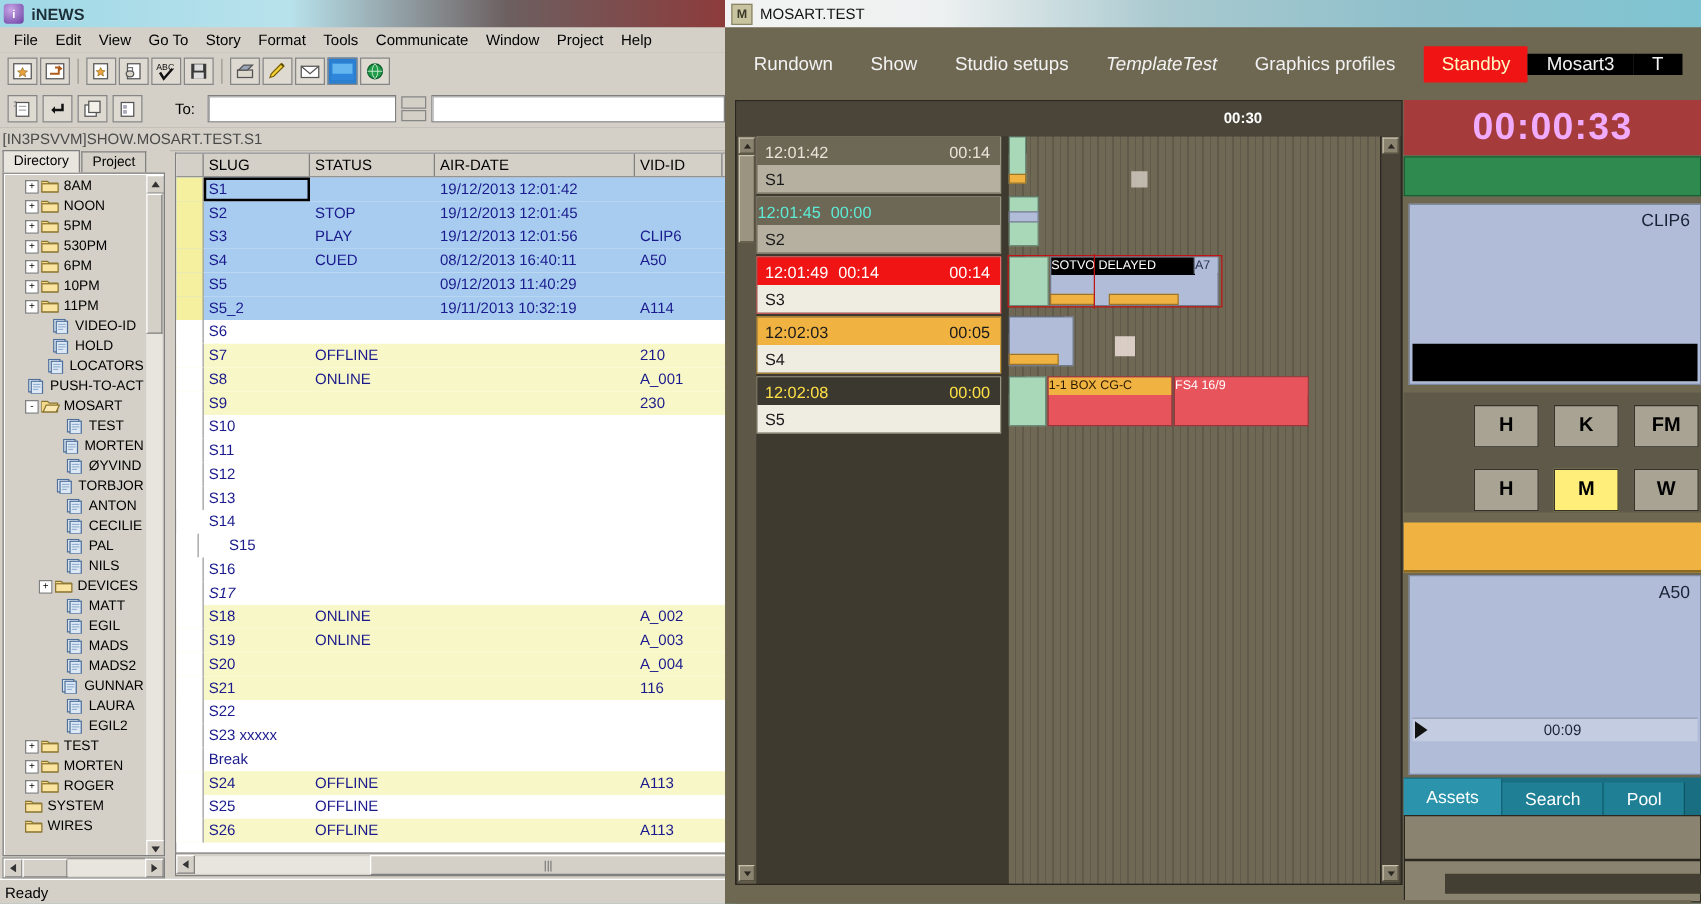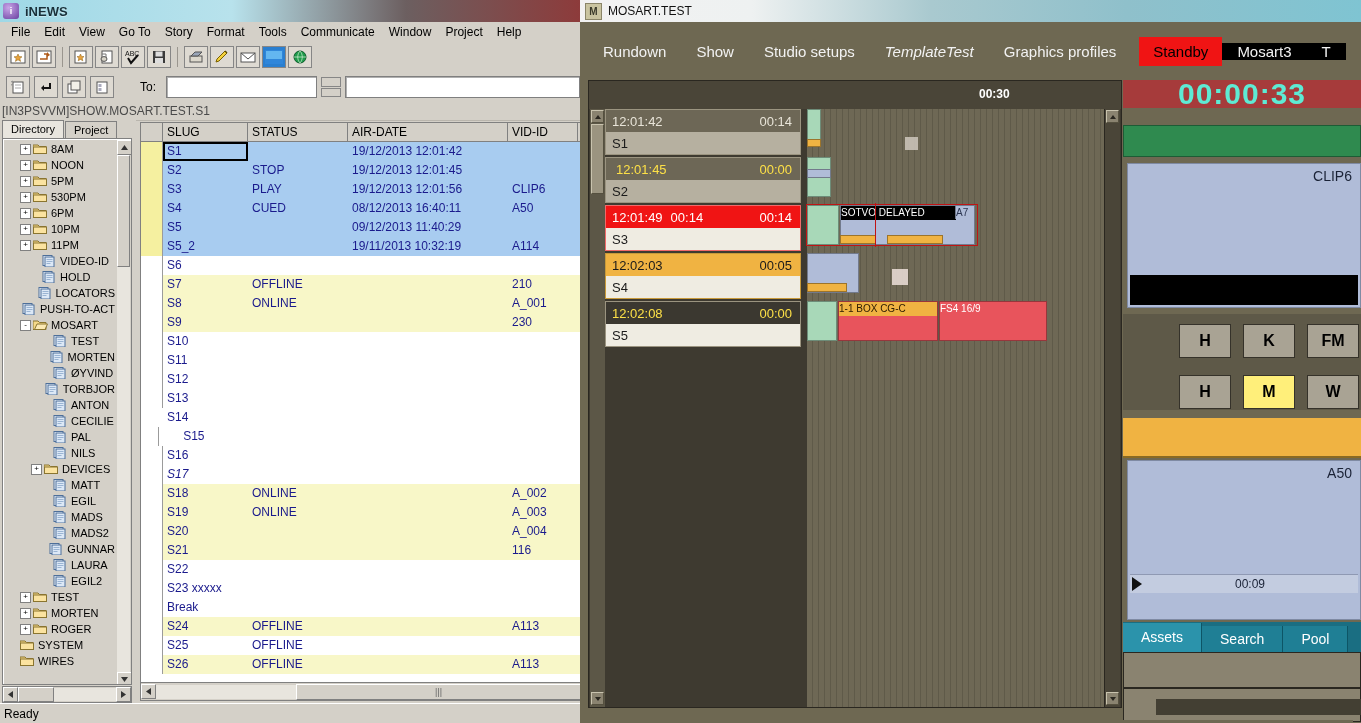--- a/index.html
+++ b/index.html
@@ -184,21 +184,21 @@
   }
   .mos-menu{
     position:absolute;left:8px;top:8px;width:773px;height:42px;
     display:flex;align-items:center;
   }
   .mos-menu .mm{
     color:#f2f2f2;font-size:15px;padding:0 15px;white-space:nowrap;
   }
   .mos-menu .mm.italic{font-style:italic;}
   .mos-menu .mm.standby{
-    background:#f01414;color:#000000;padding:6px 14px;margin-left:8px;
+    background:#f01414;color:#fef9c3;padding:6px 14px;margin-left:8px;
   }
   .mos-menu .mm.onblack{background:#000;}
 
   
   .tl-wrap{
     position:absolute;left:8px;top:58px;width:534px;height:628px;
     background:#3e3a30;border:1px solid #2a2720;box-sizing:border-box;
   }
   .tl-ruler{
     position:absolute;left:0;top:0;width:532px;height:28px;
@@ -239,22 +239,22 @@
   .el-label{
     font-size:10px;white-space:nowrap;overflow:hidden;line-height:14px;
     padding-left:0;
   }
 
   
   .rp{
     position:absolute;left:543px;top:58px;width:238px;height:628px;
   }
   .clock{
-    position:absolute;left:0;top:0;width:238px;height:28px;
-    background:#a63b3b;color:#5eead4;font-size:30px;font-weight:bold;
+    position:absolute;left:0;top:0;width:238px;height:44px;
+    background:#a63b3b;color:#f0abfc;font-size:30px;font-weight:bold;
     display:flex;align-items:center;justify-content:center;letter-spacing:1px;
   }
   .greenbar{
     position:absolute;left:0;top:45px;width:238px;height:32px;
     background:#2f8a4f;border:1px solid #1d5c35;box-sizing:border-box;
   }
   .preview{
     position:absolute;left:4px;width:234px;background:#b0bcd8;
     border:1px solid #7f8aa3;box-sizing:border-box;
   }
@@ -1072,21 +1072,21 @@
                 <div class="story-hdr" style="background: rgb(109, 103, 86); color: rgb(232, 228, 216); justify-content: space-between; padding: 0px 8px 0px 6px;">
                   <span style="display: flex; gap: 0px;">
                     <span>12:01:42</span>
                     <span style="margin-left: 8px;"></span>
                   </span>
                   <span>00:14</span>
                 </div>
                 <div class="story-slug" style="background: rgb(182, 176, 160); color: rgb(26, 26, 26);">S1</div>
               </div>
               <div class="story-block" style="position: absolute; left: 0px; top: 48px; width: 196px; border-color: rgb(155, 148, 128);">
-                <div class="story-hdr" style="background: rgb(109, 103, 86); color: #fde047; justify-content: space-between; padding: 0px 8px 0px 10px;">
+                <div class="story-hdr" style="background: rgb(109, 103, 86); color: #5eead4; padding: 0px 8px 0px 0;">
                   <span style="display: flex; gap: 0px;">
                     <span>12:01:45</span>
                     <span style="margin-left: 8px;"></span>
                   </span>
                   <span>00:00</span>
                 </div>
                 <div class="story-slug" style="background: rgb(182, 176, 160); color: rgb(26, 26, 26);">S2</div>
               </div>
               <div class="story-block" style="position: absolute; left: 0px; top: 96px; width: 196px; border-color: rgb(240, 106, 106);">
                 <div class="story-hdr" style="background: rgb(240, 20, 20); color: rgb(255, 255, 255); justify-content: space-between; padding: 0px 8px 0px 6px;">

